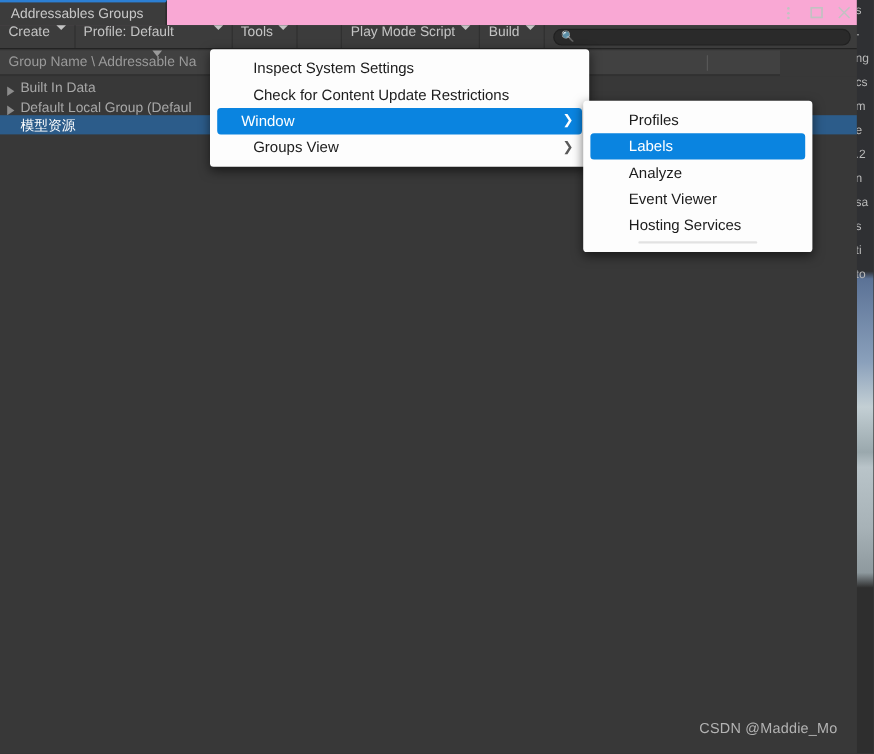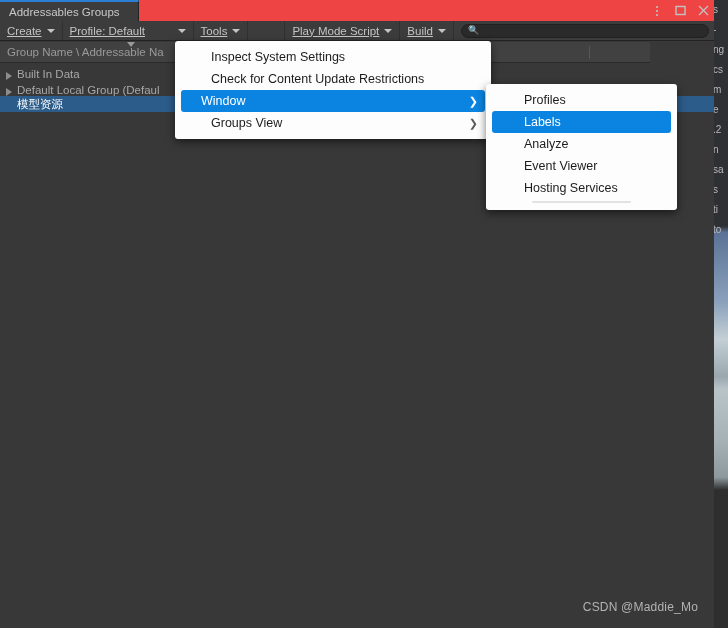--- a/index.html
+++ b/index.html
@@ -25,21 +25,21 @@
   }
   .right-text-col div{ height:20px; }
 
   
   .win {
     position:absolute; left:0; top:0; width:714px; height:628px;
     background:#383838;
   }
   .titlebar{
     position:absolute; left:0; top:0; width:714px; height:21px;
-    background:#ef4444;
+    background:#f9a8d4;
   }
   .tab{
     position:absolute; left:0; top:0; width:139px; height:21px;
     background:#3c3c3c; border-top:2px solid #2c7fd4;
     border-right:1px solid #232323;
     display:flex; align-items:center; padding-left:9px;
   }
   .tab-label{ color:#c8c8c8; font-size:11.5px; }
   .win-ctrls{
     position:absolute; right:4px; top:0; height:21px;
@@ -49,23 +49,23 @@
        justify-content:center; color:#c2c2c2; }
   .wc svg{ display:block; }
 
   
   .toolbar{
     position:absolute; left:0; top:21px; width:714px; height:20px;
     background:#3c3c3c; display:flex; align-items:stretch;
     border-bottom:1px solid #232323;
   }
   .tb-btn{
-    display:flex; align-items:center; gap:5px;
+    display:flex; gap:5px;
     padding:0 7px; color:#c4c4c4; font-size:11.5px;
-    border-right:1px solid #303030; white-space:nowrap;text-decoration:underline;
+    border-right:1px solid #303030; white-space:nowrap;
   }
   .tb-btn.wide{ width:131px; }
   .tb-btn.wide .tb-label{ flex:1; }
   .tb-gap{ width:37px; border-right:1px solid #303030; }
   .caret{ width:0;height:0;border-left:4px solid transparent;
           border-right:4px solid transparent;border-top:4px solid #c4c4c4; }
   .search-wrap{ flex:1; display:flex; align-items:center; padding:0 5px 0 7px; }
   .search-field{
     flex:1; height:14px; background:#2a2a2a; border:1px solid #212121;
     border-radius:7px; display:flex; align-items:center; padding:0 6px;

